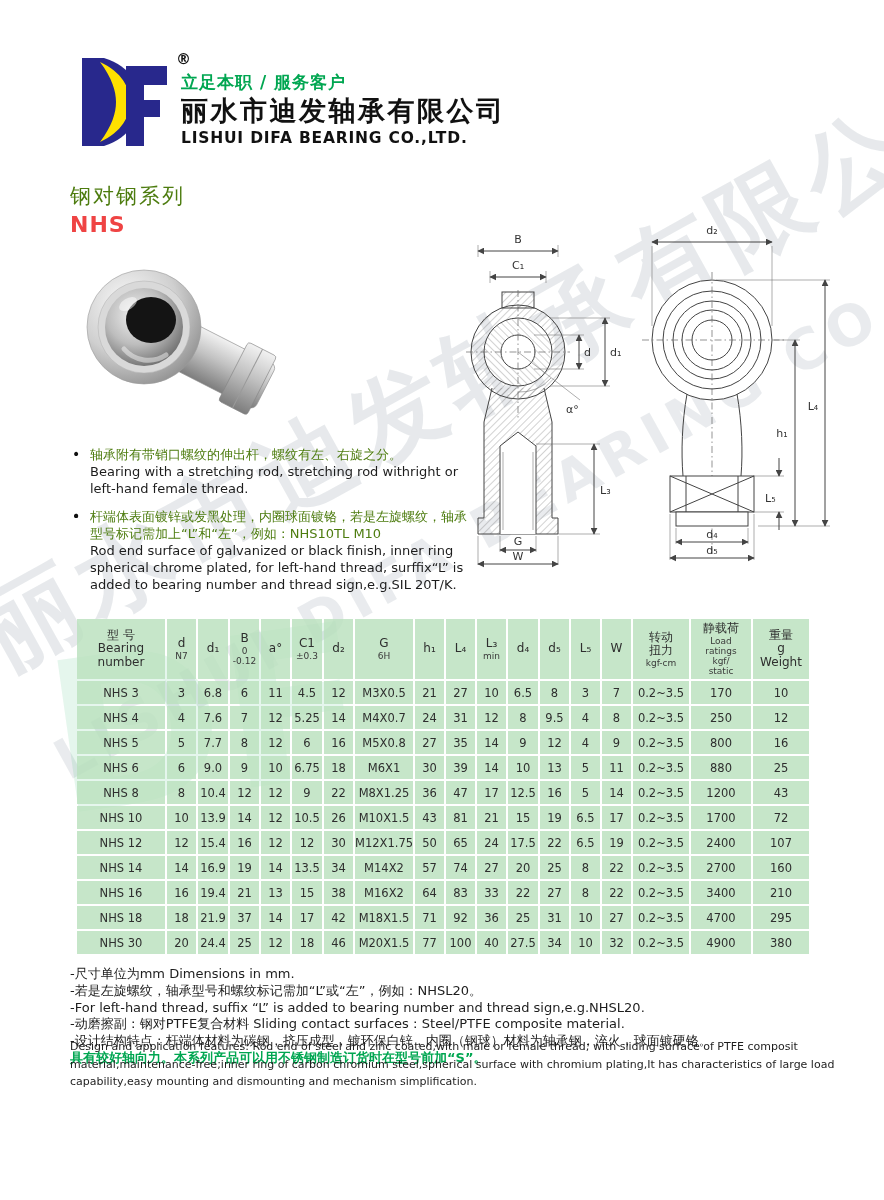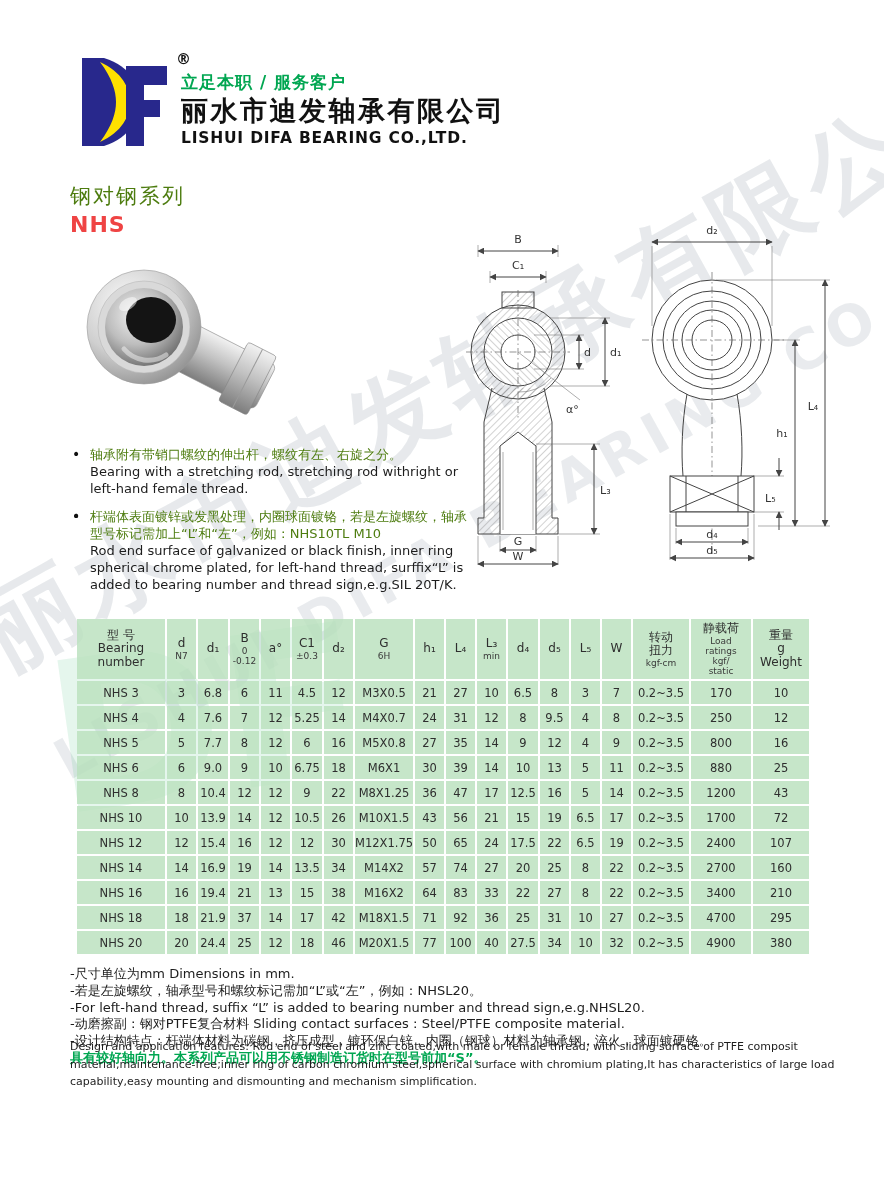--- a/index.html
+++ b/index.html
@@ -439,21 +439,21 @@
             <tr>
               <td>NHS 10</td>
               <td>10</td>
               <td>13.9</td>
               <td>14</td>
               <td>12</td>
               <td>10.5</td>
               <td>26</td>
               <td>M10X1.5</td>
               <td>43</td>
-              <td>56</td>
+              <td>81</td>
               <td>21</td>
               <td>15</td>
               <td>19</td>
               <td>6.5</td>
               <td>17</td>
               <td>0.2~3.5</td>
               <td>1700</td>
               <td>72</td>
             </tr>
             <tr>
@@ -530,21 +530,21 @@
               <td>36</td>
               <td>25</td>
               <td>31</td>
               <td>10</td>
               <td>27</td>
               <td>0.2~3.5</td>
               <td>4700</td>
               <td>295</td>
             </tr>
             <tr>
-              <td>NHS 20</td>
+              <td>NHS 30</td>
               <td>20</td>
               <td>24.4</td>
               <td>25</td>
               <td>12</td>
               <td>18</td>
               <td>46</td>
               <td>M20X1.5</td>
               <td>77</td>
               <td>100</td>
               <td>40</td>

